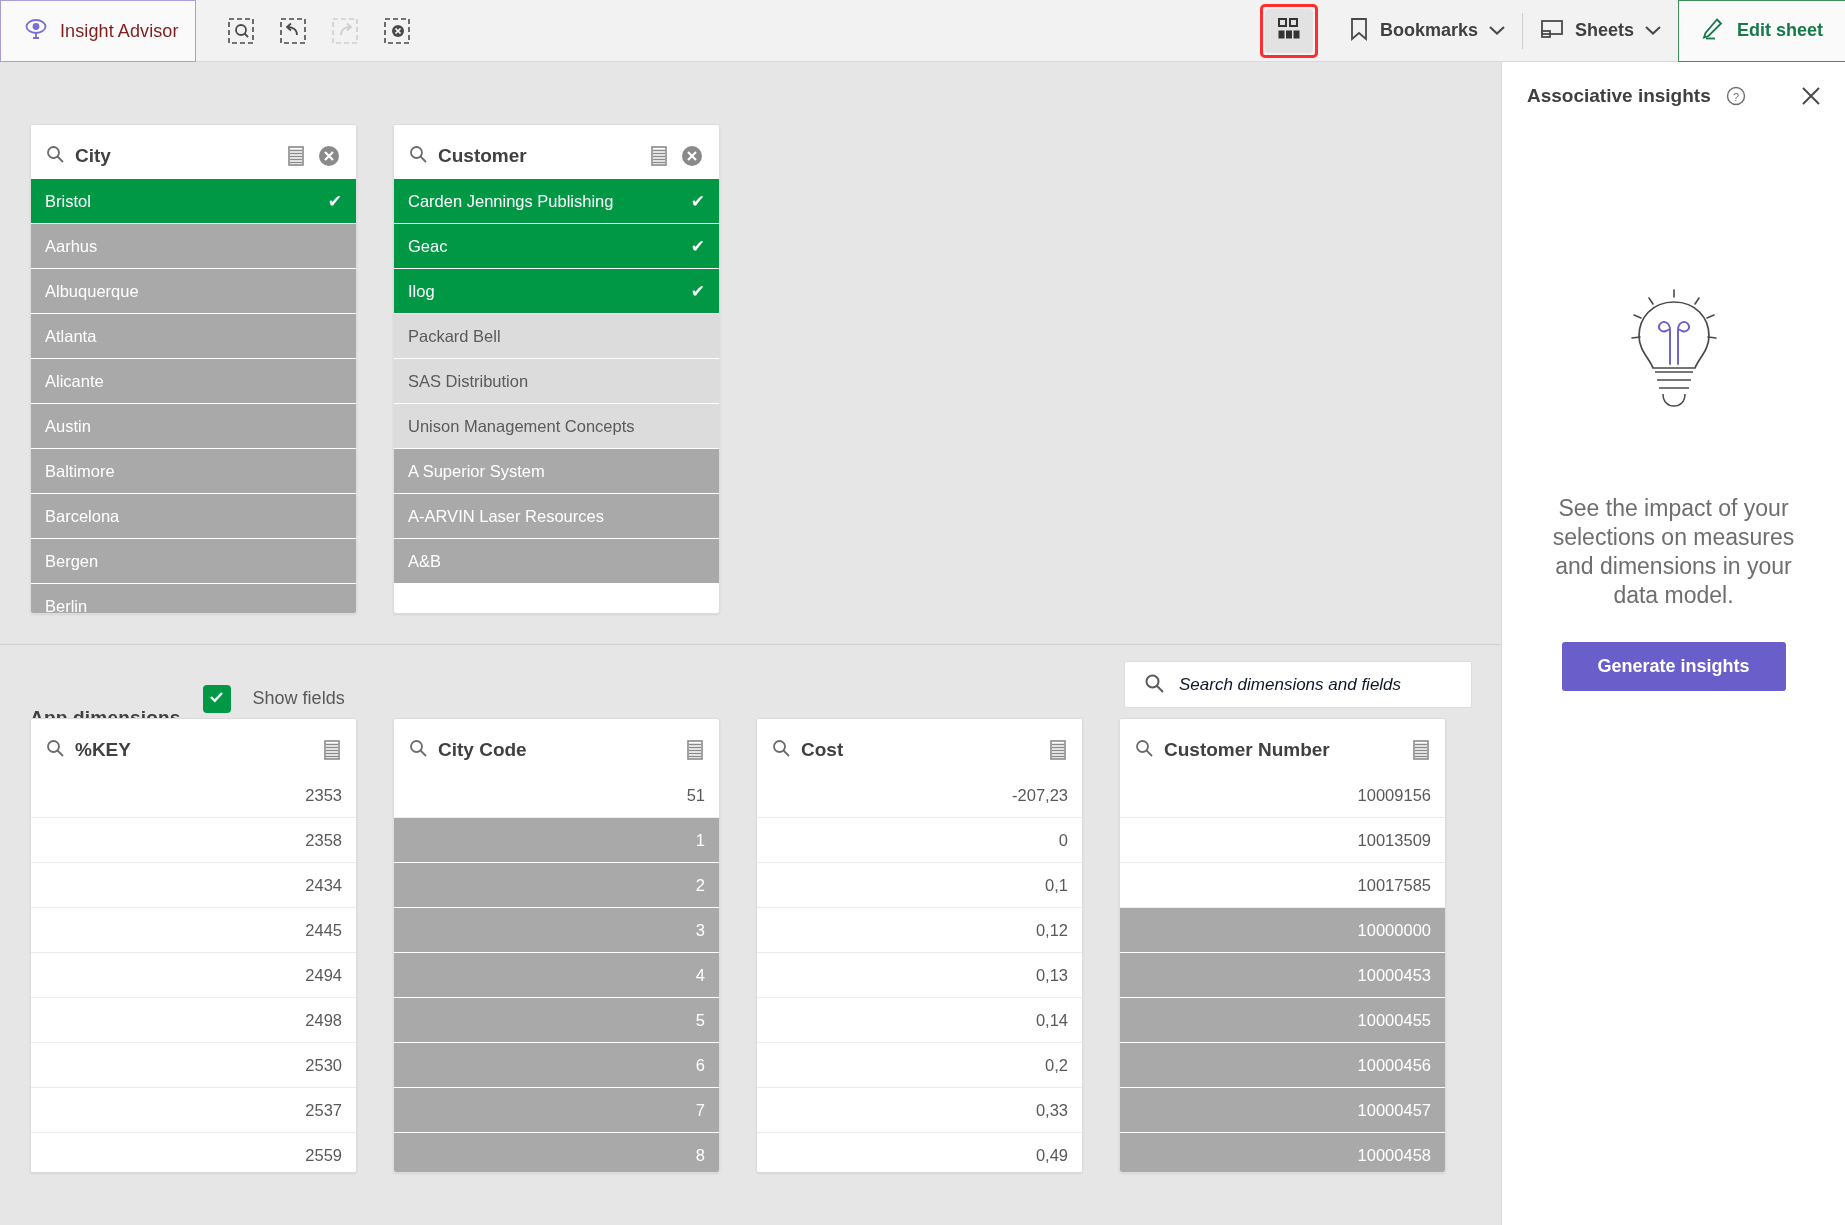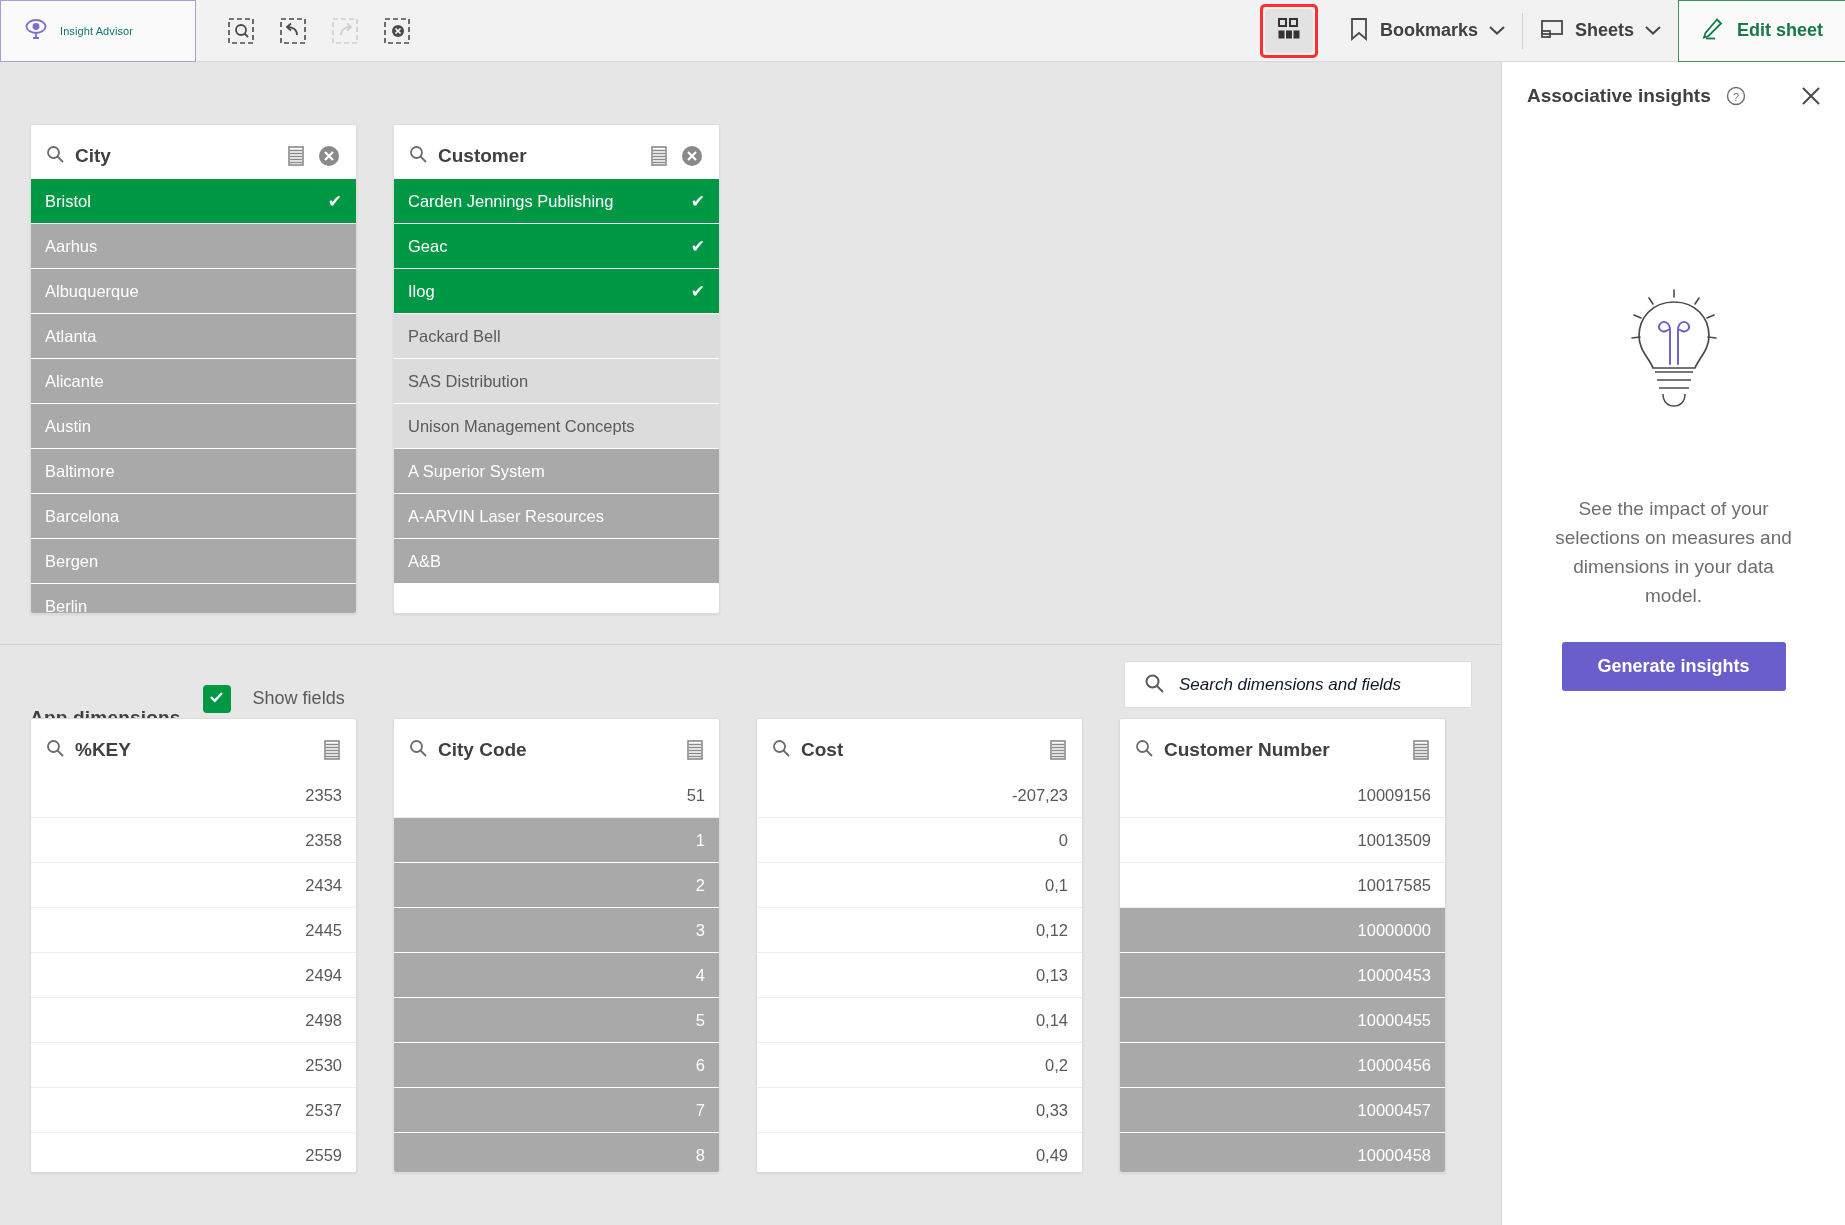--- a/index.html
+++ b/index.html
@@ -18,21 +18,21 @@
     border-bottom: 1px solid #d9d9d9;
     display: flex; align-items: stretch;
   }
   .insight-advisor {
     width: 196px; height: 62px;
     background: #fafafa;
     border: 1px solid #a7a0d8;
     display: flex; align-items: center; gap: 11px;
     padding-left: 22px;
   }
-  .ia-label { font-size: 11px; color: #0f766e; letter-spacing: .1px; }
+  .ia-label { font-size: 18px; color: #7f1d1d; letter-spacing: .1px; }
   .sel-tools { display: flex; align-items: center; gap: 18px; padding-left: 28px; }
   .sel-tool {
     width: 34px; height: 34px;
     display: flex; align-items: center; justify-content: center;
     cursor: pointer;
   }
   .sel-tool.disabled { cursor: default; }
   .tb-spacer { flex: 1; }
   .tb-right { display: flex; align-items: center; }
   .tb-hl-wrap {
@@ -155,21 +155,21 @@
   .rp-head {
     height: 68px; display: flex; align-items: center;
     padding: 0 22px 0 25px; gap: 14px;
   }
   .rp-title { font-size: 19px; font-weight: bold; color: #404040; }
   .rp-spacer { flex: 1; }
   .rp-icon { cursor: pointer; display:flex; align-items:center; }
   .bulb-wrap { margin-top: 152px; display: flex; justify-content: center; }
   .rp-text {
     margin: 56px auto 0; width: 250px;
-    text-align: center; font-size: 19px; line-height: 29px; color: #6e6e6e;
+    text-align: center; font-size: 23px; line-height: 29px; color: #6e6e6e;
   }
   .gen-btn {
     margin: 32px auto 0; width: 224px; height: 49px;
     background: #6a5ecb; color: #fff;
     border: none; border-radius: 3px;
     font-family: "Liberation Sans", sans-serif;
     font-size: 18px; font-weight: bold; cursor: pointer;
     display: block;
   }
 </style>

